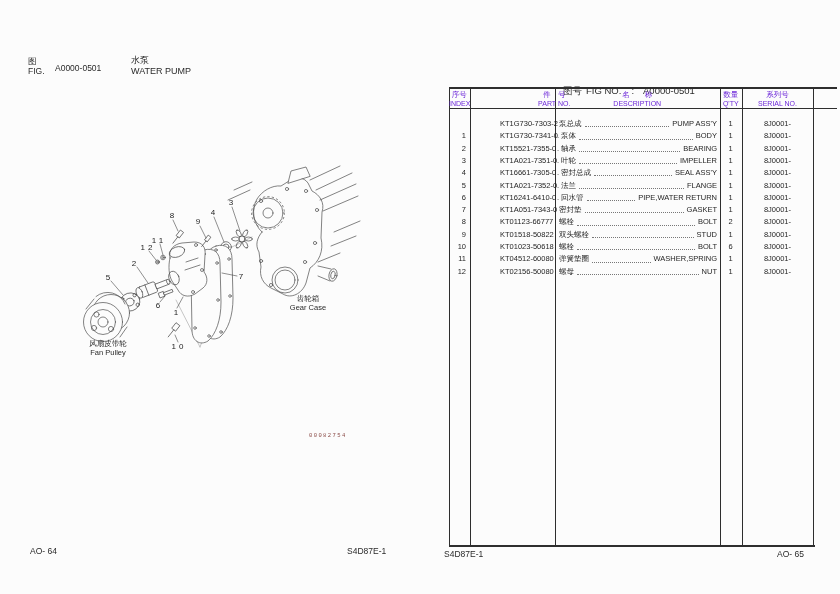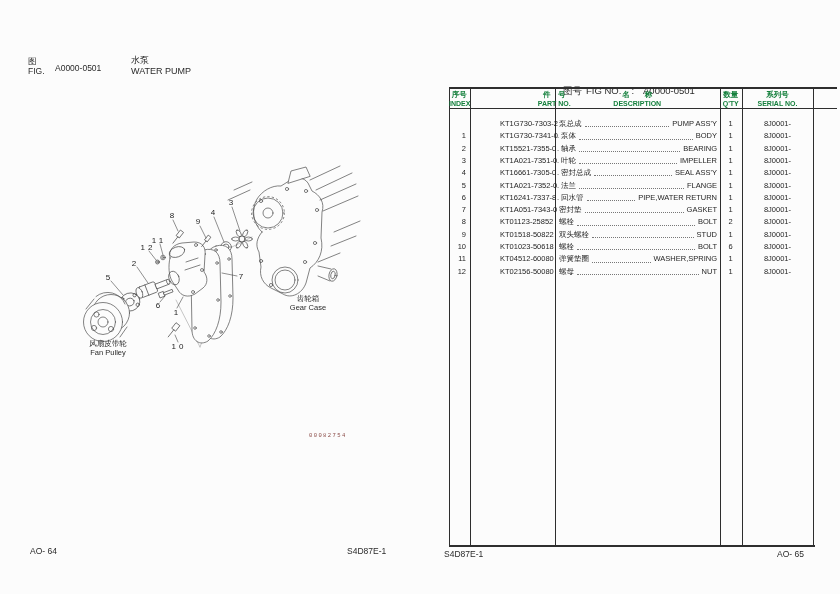--- a/index.html
+++ b/index.html
@@ -17,21 +17,21 @@
   #diagram-svg{position:absolute;left:0;top:0;}
   .callout{position:absolute;transform:translate(-50%,-50%);font-size:8px;color:#1c1c1c;
            white-space:nowrap;}
   .callout.spaced{letter-spacing:3px;margin-left:1px;}
   .part-label{position:absolute;text-align:center;font-size:7.5px;line-height:9px;color:#2a2a2a;
               transform:translateX(-50%);white-space:nowrap;}
   .drawing-no{position:absolute;font-family:"Liberation Mono","DejaVu Sans Mono",monospace;
               font-size:5.5px;letter-spacing:1.4px;}
   
   .hline,.vline{position:absolute;background:#2e2e2e;}
-  .th-cell{position:absolute;text-align:center;color:#15803d;font-weight:bold;}
+  .th-cell{position:absolute;text-align:center;color:#6d28d9;}
   .th-cn{font-size:7.5px;line-height:9.5px;white-space:pre;}
   .th-en{font-size:7px;line-height:9px;white-space:nowrap;}
   .trow{position:absolute;height:12.3px;font-size:7.5px;line-height:12.3px;color:#1f1f1f;}
   .trow span{position:absolute;top:0;height:12.3px;white-space:nowrap;}
   .c-index{left:449px;width:17px;text-align:right;}
   .c-part{left:476px;width:80px;text-align:left;padding-left:24px;}
   .c-desc{left:557px;width:160px;display:flex;align-items:stretch;}
   .c-desc .pfx{position:static;margin-right:2px;}
   .c-desc .ncn{position:static;}
   .c-desc .leader{position:static;flex:1;border-bottom:1px dotted #777;margin:0 3px 3px 3px;align-self:flex-end;height:1px;}
@@ -352,21 +352,21 @@
           <span class="pfx">.</span>
           <span class="ncn">法兰</span>
           <span class="leader"></span>
           <span class="nen">FLANGE</span>
         </span>
         <span class="c-qty">1</span>
         <span class="c-serial">8J0001-</span>
       </div>
       <div class="trow" style="top: 191.8px;">
         <span class="c-index">6</span>
-        <span class="c-part">KT16241-7337-8</span>
+        <span class="c-part">KT16241-6410-0</span>
         <span class="c-desc">
           <span class="pfx">.</span>
           <span class="ncn">回水管</span>
           <span class="leader"></span>
           <span class="nen">PIPE,WATER RETURN</span>
         </span>
         <span class="c-qty">1</span>
         <span class="c-serial">8J0001-</span>
       </div>
       <div class="trow" style="top: 204.1px;">
@@ -376,21 +376,21 @@
           <span class="pfx"></span>
           <span class="ncn">密封垫</span>
           <span class="leader"></span>
           <span class="nen">GASKET</span>
         </span>
         <span class="c-qty">1</span>
         <span class="c-serial">8J0001-</span>
       </div>
       <div class="trow" style="top: 216.4px;">
         <span class="c-index">8</span>
-        <span class="c-part">KT01123-25852</span>
+        <span class="c-part">KT01123-66777</span>
         <span class="c-desc">
           <span class="pfx"></span>
           <span class="ncn">螺栓</span>
           <span class="leader"></span>
           <span class="nen">BOLT</span>
         </span>
         <span class="c-qty">2</span>
         <span class="c-serial">8J0001-</span>
       </div>
       <div class="trow" style="top: 228.7px;">

